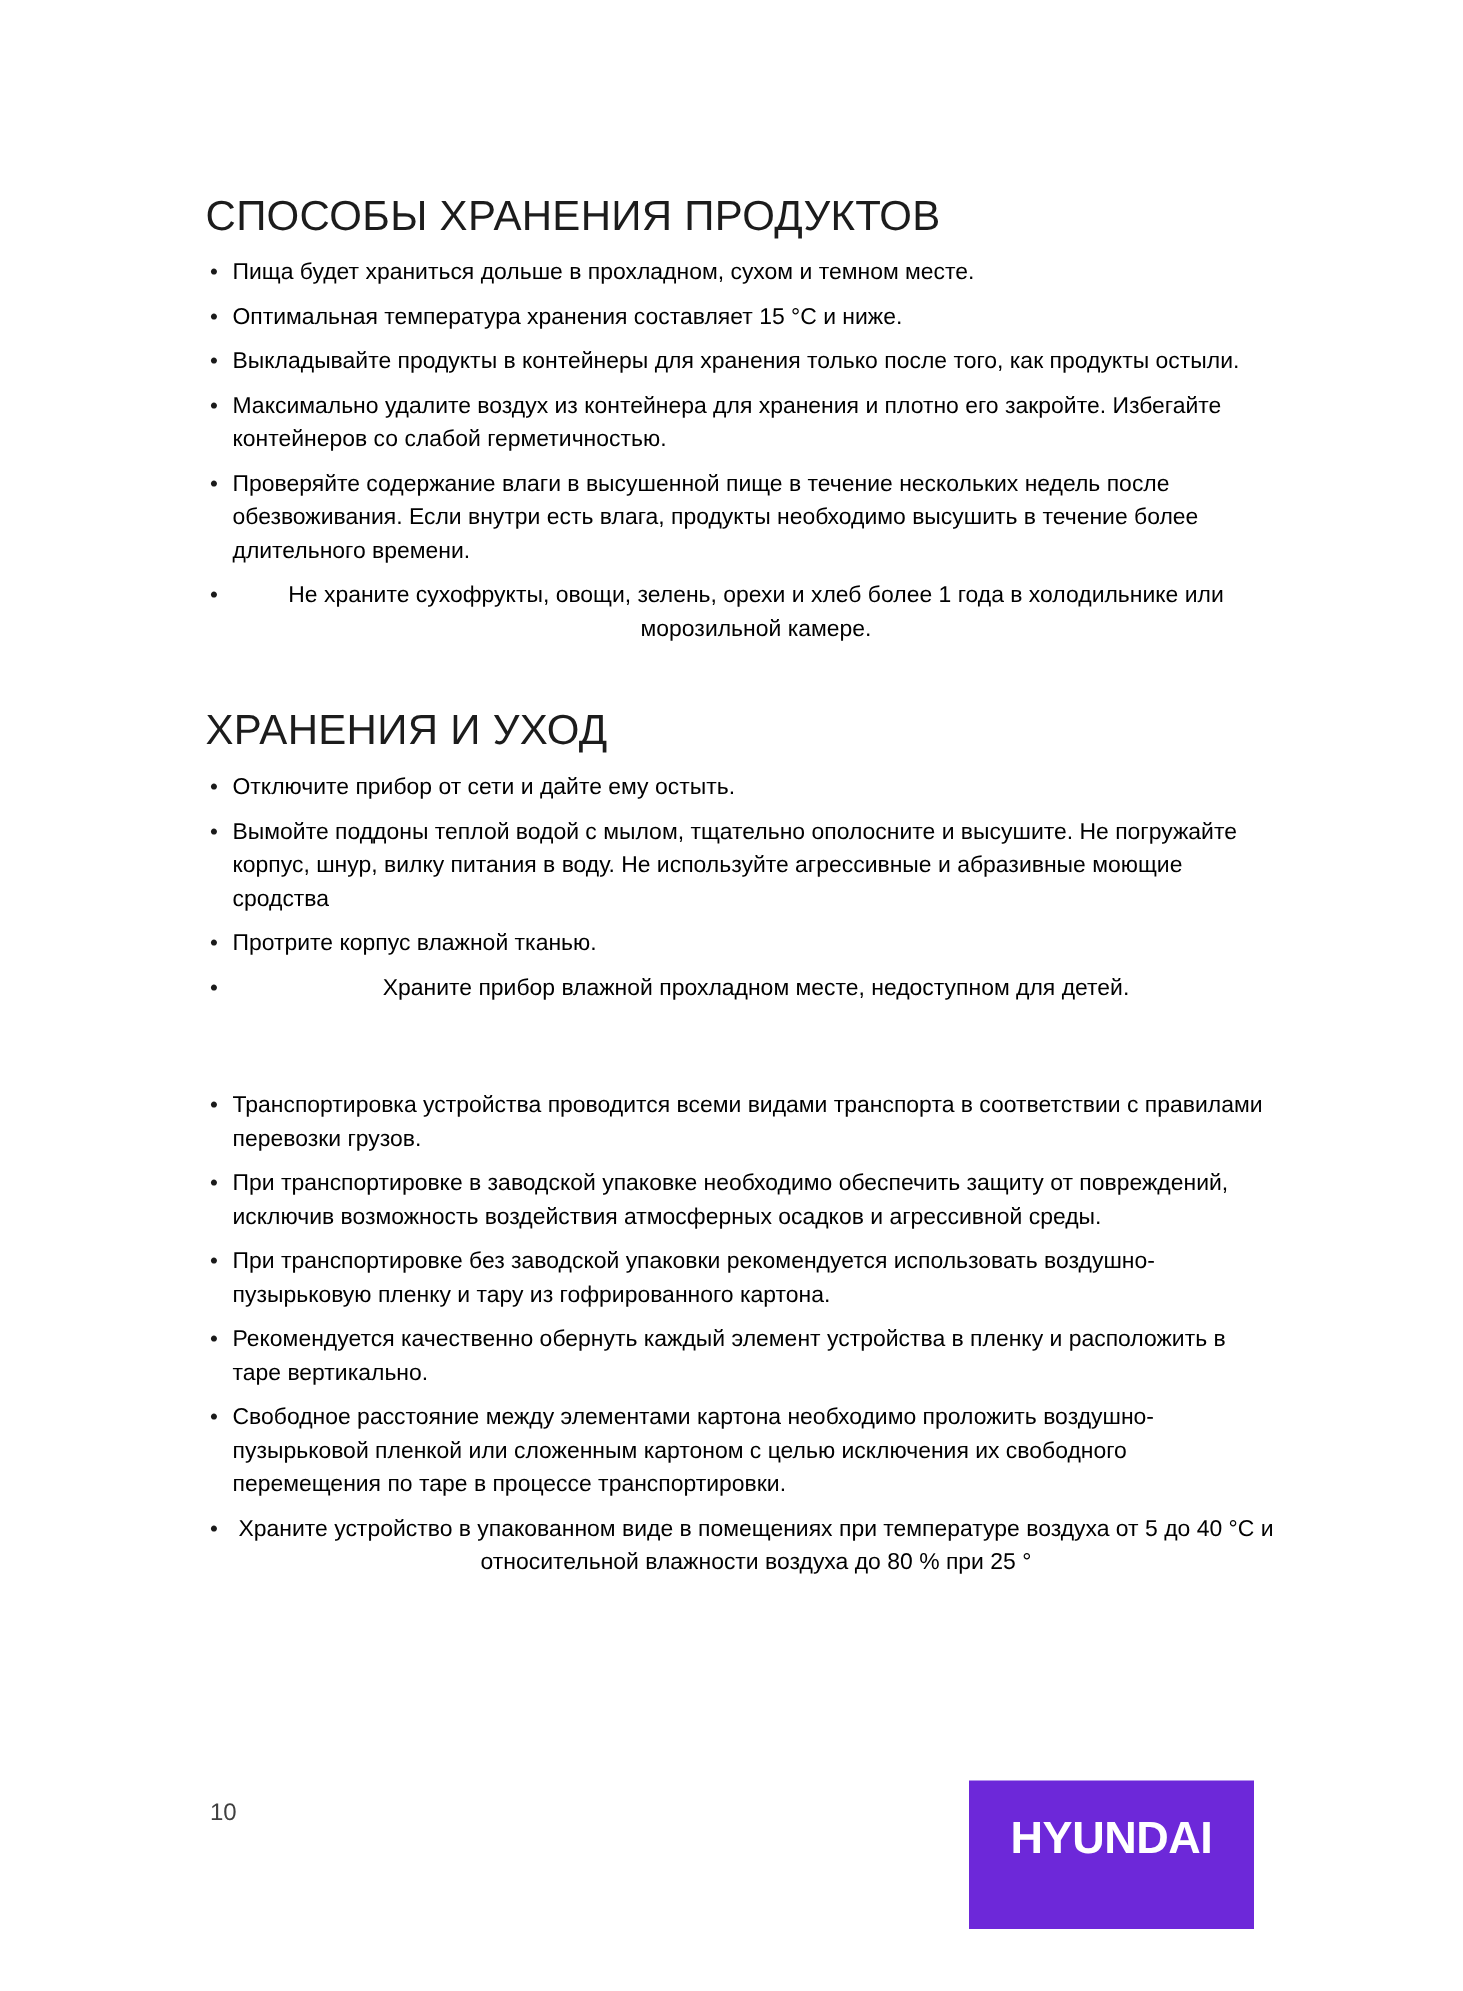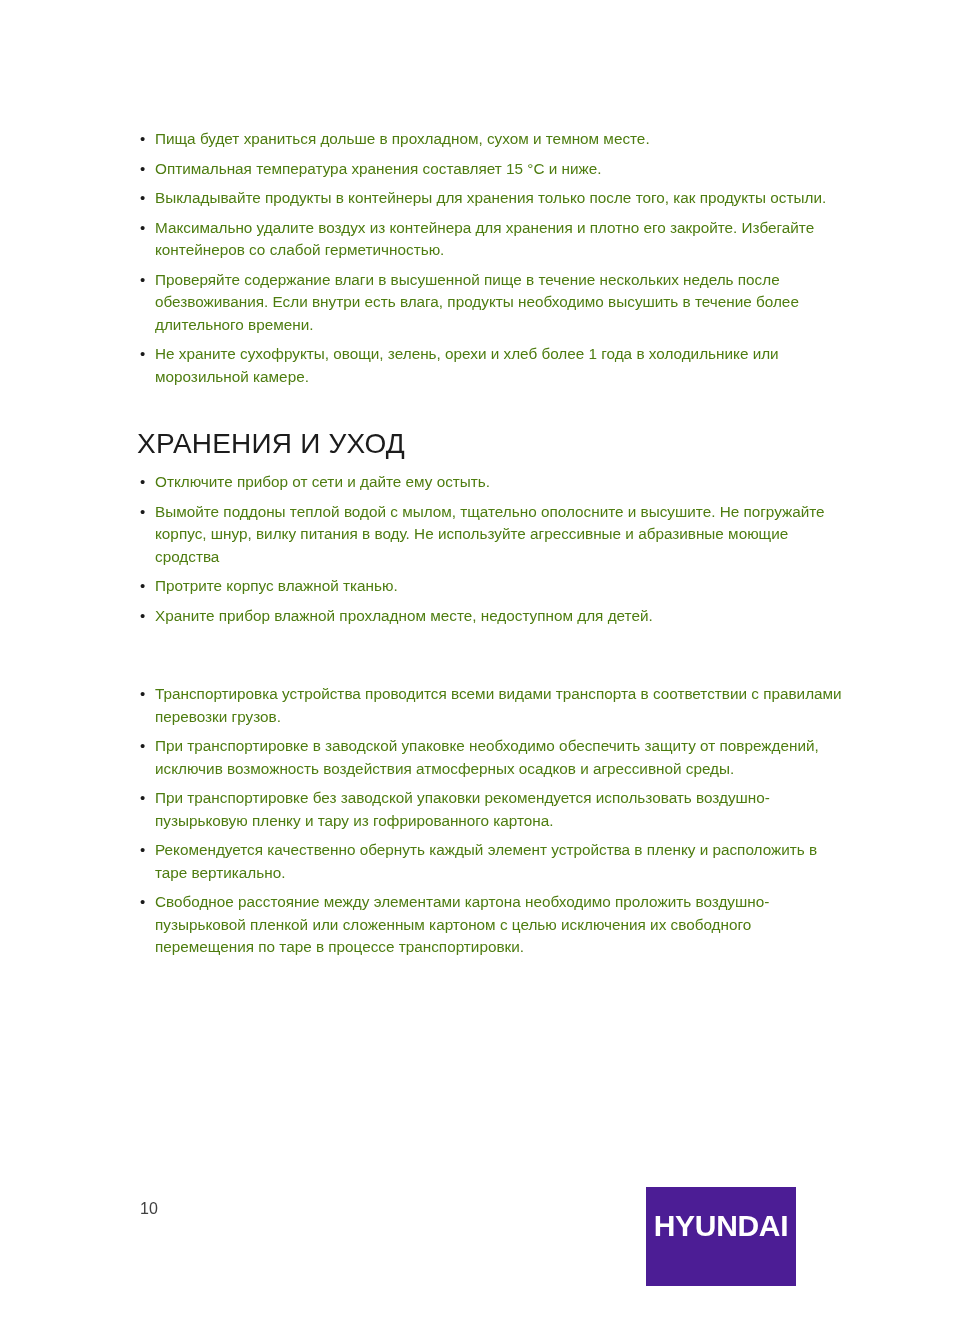--- a/index.html
+++ b/index.html
@@ -48,25 +48,25 @@
   ul.bullets {
     list-style: none;
     margin: 0;
     padding: 0;
   }
   ul.bullets > li {
     position: relative;
     padding-left: 18px;
     font-size: 15.3px;
     line-height: 22.5px;
-    color: #4d7c0f;
+    color: #000000;
     margin-bottom: 7px;
     text-align: left;
   }
-  ul.bullets > li:last-child { margin-bottom: 0; }
+  ul.bullets > li:last-child { margin-bottom: 0; text-align: center; }
   ul.bullets > li::before {
     content: "\2022";
     position: absolute;
     left: 3px;
     top: 0;
     font-size: 15px;
     line-height: 22.5px;
     color: #1a1a1a;
   }
 
@@ -84,23 +84,23 @@
     top: 13px;
     font-size: 16px;
     line-height: 18px;
     color: #404040;
     font-weight: 400;
   }
   .brand-logo {
     position: absolute;
     left: 646px;
     top: 0px;
-    width: 150px;
+    width: 190px;
     height: 99px;
-    background: #4c1d95;
+    background: #6d28d9;
   }
   .brand-logo .brand-text {
     position: absolute;
     left: 0;
     right: 0;
     top: 22px;
     text-align: center;
     color: #ffffff;
     font-size: 30px;
     font-weight: 700;
@@ -109,20 +109,21 @@
   }
 </style>
 </head>
 <body>
 
 <div class="page">
 
   <div class="content">
 
     <div class="section">
+      <h2 class="section-title">СПОСОБЫ ХРАНЕНИЯ ПРОДУКТОВ</h2>
       <ul class="bullets">
         <li>Пища будет храниться дольше в прохладном, сухом и темном месте.</li>
         <li>Оптимальная температура хранения составляет 15 °С и ниже.</li>
         <li>Выкладывайте продукты в контейнеры для хранения только после того, как продукты остыли.</li>
         <li>Максимально удалите воздух из контейнера для хранения и плотно его закройте. Избегайте контейнеров со слабой герметичностью.</li>
         <li>Проверяйте содержание влаги в высушенной пище в течение нескольких недель после обезвоживания. Если внутри есть влага, продукты необходимо высушить в течение более длительного времени.</li>
         <li>Не храните сухофрукты, овощи, зелень, орехи и хлеб более 1 года в холодильнике или морозильной камере.</li>
       </ul>
     </div>
 
@@ -136,20 +137,21 @@
       </ul>
     </div>
 
     <div class="section gap-2">
       <ul class="bullets">
         <li>Транспортировка устройства проводится всеми видами транспорта в соответствии с правилами перевозки грузов.</li>
         <li>При транспортировке в заводской упаковке необходимо обеспечить защиту от повреждений, исключив возможность воздействия атмосферных осадков и агрессивной среды.</li>
         <li>При транспортировке без заводской упаковки рекомендуется использовать воздушно-пузырьковую пленку и тару из гофрированного картона.</li>
         <li>Рекомендуется качественно обернуть каждый элемент устройства в пленку и расположить в таре вертикально.</li>
         <li>Свободное расстояние между элементами картона необходимо проложить воздушно-пузырьковой пленкой или сложенным картоном с целью исключения их свободного перемещения по таре в процессе транспортировки.</li>
+        <li>Храните устройство в упакованном виде в помещениях при температуре воздуха от 5 до 40 °С и относительной влажности воздуха до 80 % при 25 °</li>
       </ul>
     </div>
 
   </div>
 
   <div class="footer">
     <div class="page-number">10</div>
     <div class="brand-logo">
       <div class="brand-text">HYUNDAI</div>
     </div>

